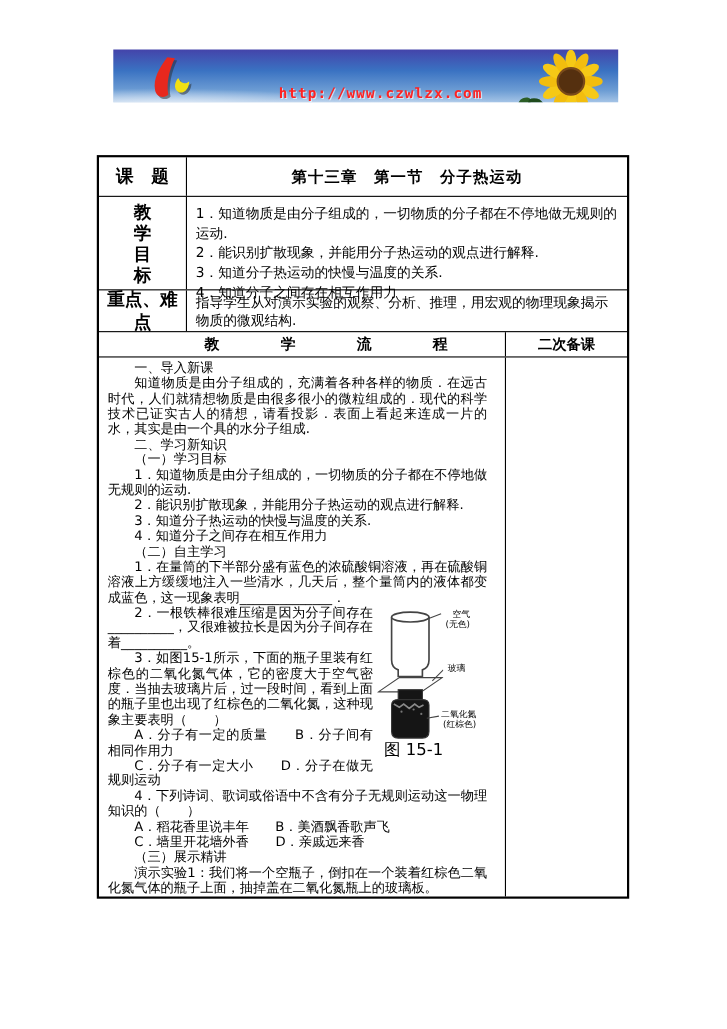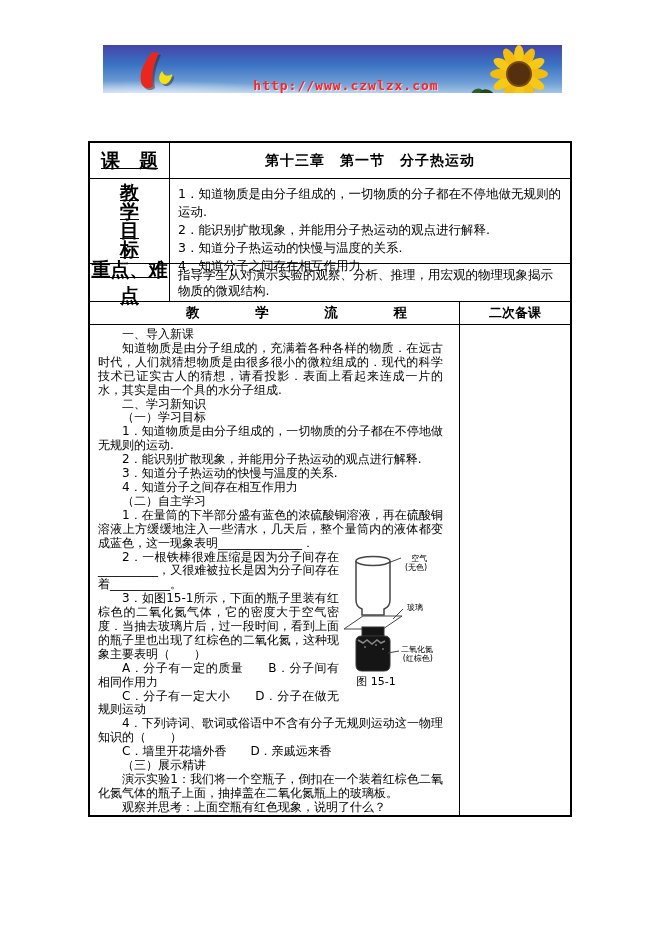--- a/index.html
+++ b/index.html
@@ -38,21 +38,21 @@
   .doc-table {
     position:absolute; left:88px; top:141px; width:484px;
     border:2px solid #000; box-sizing:border-box; background:#fff;
   }
   .trow { display:flex; border-bottom:1px solid #000; box-sizing:border-box; }
   .trow:last-child { border-bottom:none; }
 
   .label-col {
     flex:0 0 80px; border-right:1px solid #000; box-sizing:border-box;
     display:flex; align-items:center; justify-content:center;
-    font-weight:bold; font-size:19px; text-align:center;text-decoration:underline;
+    font-weight:bold; font-size:16px; text-align:center;
   }
   .value-col { flex:1; box-sizing:border-box; padding:3px 8px; font-size:12.5px; }
 
   .row-topic { height:36px; }
   .row-topic .value-col {
     display:flex; align-items:center; justify-content:center;
     font-weight:bold; font-size:14px; letter-spacing:1px;
   }
 
   .row-goals { height:85px; }
@@ -90,21 +90,21 @@
   }
   .fig-label {
     position:absolute; font-size:8px; line-height:9px;
     white-space:pre-line; text-indent:0; text-align:right;
   }
   .fig-label-air   { left:62px; top:1px; }
   .fig-label-glass { left:64px; top:50px; }
   .fig-label-no2   { left:58px; top:92px; }
   .fig-caption {
     position:absolute; left:0px; top:122px; width:66px; text-align:center;
-    font-size:11px; text-indent:0;
+    font-size:15px; text-indent:0;
   }
 </style>
 </head>
 <body>
 
 <div class="banner">
   <svg class="banner-logo" width="50" height="50" viewBox="0 0 50 50">
     <path d="M23,7 C16,17 10,26 12,37 C13,43 20,45 24,41 C22,31 25,18 30,8 Z" fill="#2a2a2a" opacity="0.5" transform="translate(2,2)"></path>
     <path d="M23,7 C16,17 10,26 12,37 C13,43 20,45 24,41 C22,31 25,18 30,8 Z" fill="#e8281e"></path>
     <path d="M33,26 C29,31 29,37 34,39 C39,40 43,35 43,29 C39,32 35,31 33,26 Z" fill="#2a2a2a" opacity="0.5" transform="translate(2,2)"></path>
@@ -233,20 +233,21 @@
         <div class="fig-label fig-label-no2">二氧化氮
 (红棕色)</div>
         <div class="fig-caption">图 15-1</div>
       </div>
 
       <p>2．一根铁棒很难压缩是因为分子间存在__________，又很难被拉长是因为分子间存在着__________。</p>
       <p>3．如图15-1所示，下面的瓶子里装有红棕色的二氧化氮气体，它的密度大于空气密度．当抽去玻璃片后，过一段时间，看到上面的瓶子里也出现了红棕色的二氧化氮，这种现象主要表明（　　）</p>
       <p>A．分子有一定的质量　　B．分子间有相同作用力</p>
       <p>C．分子有一定大小　　D．分子在做无规则运动</p>
       <p>4．下列诗词、歌词或俗语中不含有分子无规则运动这一物理知识的（　　）</p>
+      <p>A．稻花香里说丰年　　B．美酒飘香歌声飞</p>
       <p>C．墙里开花墙外香　　D．亲戚远来香</p>
       <p>（三）展示精讲</p>
       <p>演示实验1：我们将一个空瓶子，倒扣在一个装着红棕色二氧化氮气体的瓶子上面，抽掉盖在二氧化氮瓶上的玻璃板。</p>
       <p>观察并思考：上面空瓶有红色现象，说明了什么？</p>
 
     </div>
     <div class="content-right"></div>
   </div>
 
 </div>

